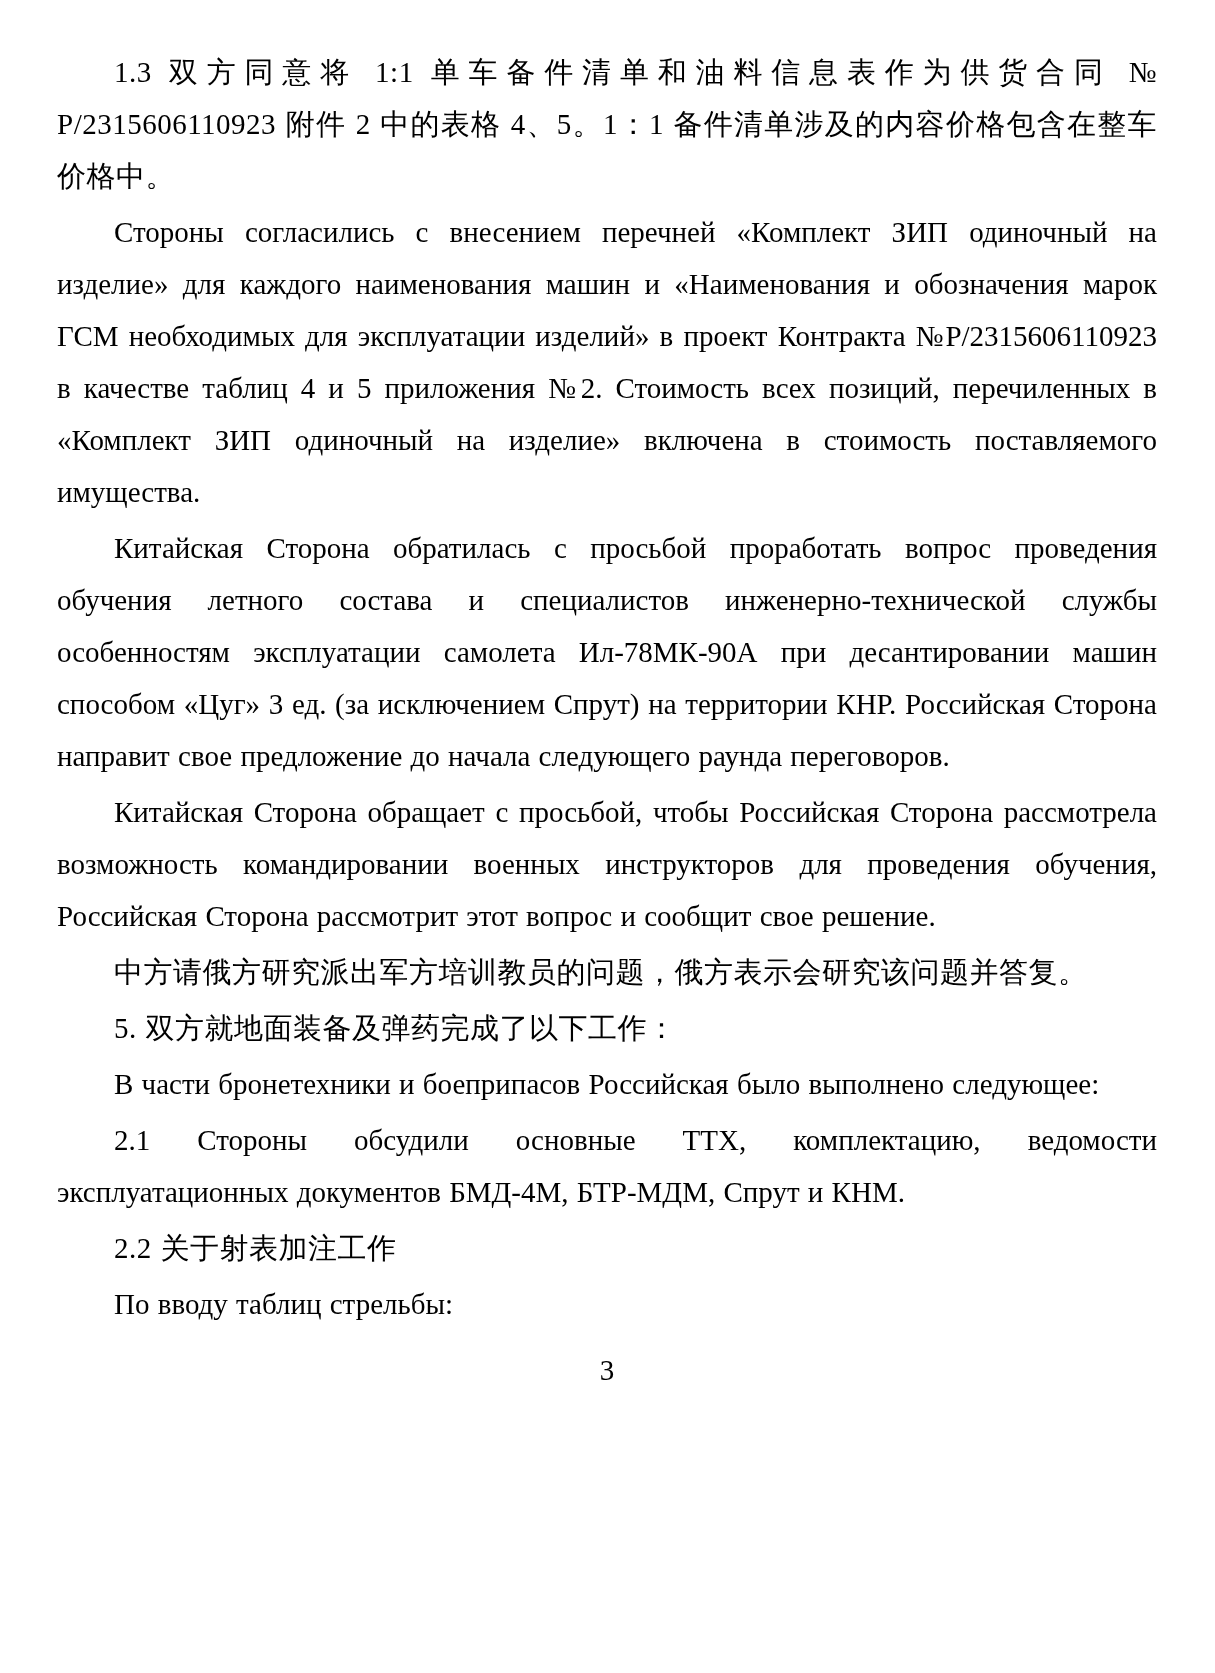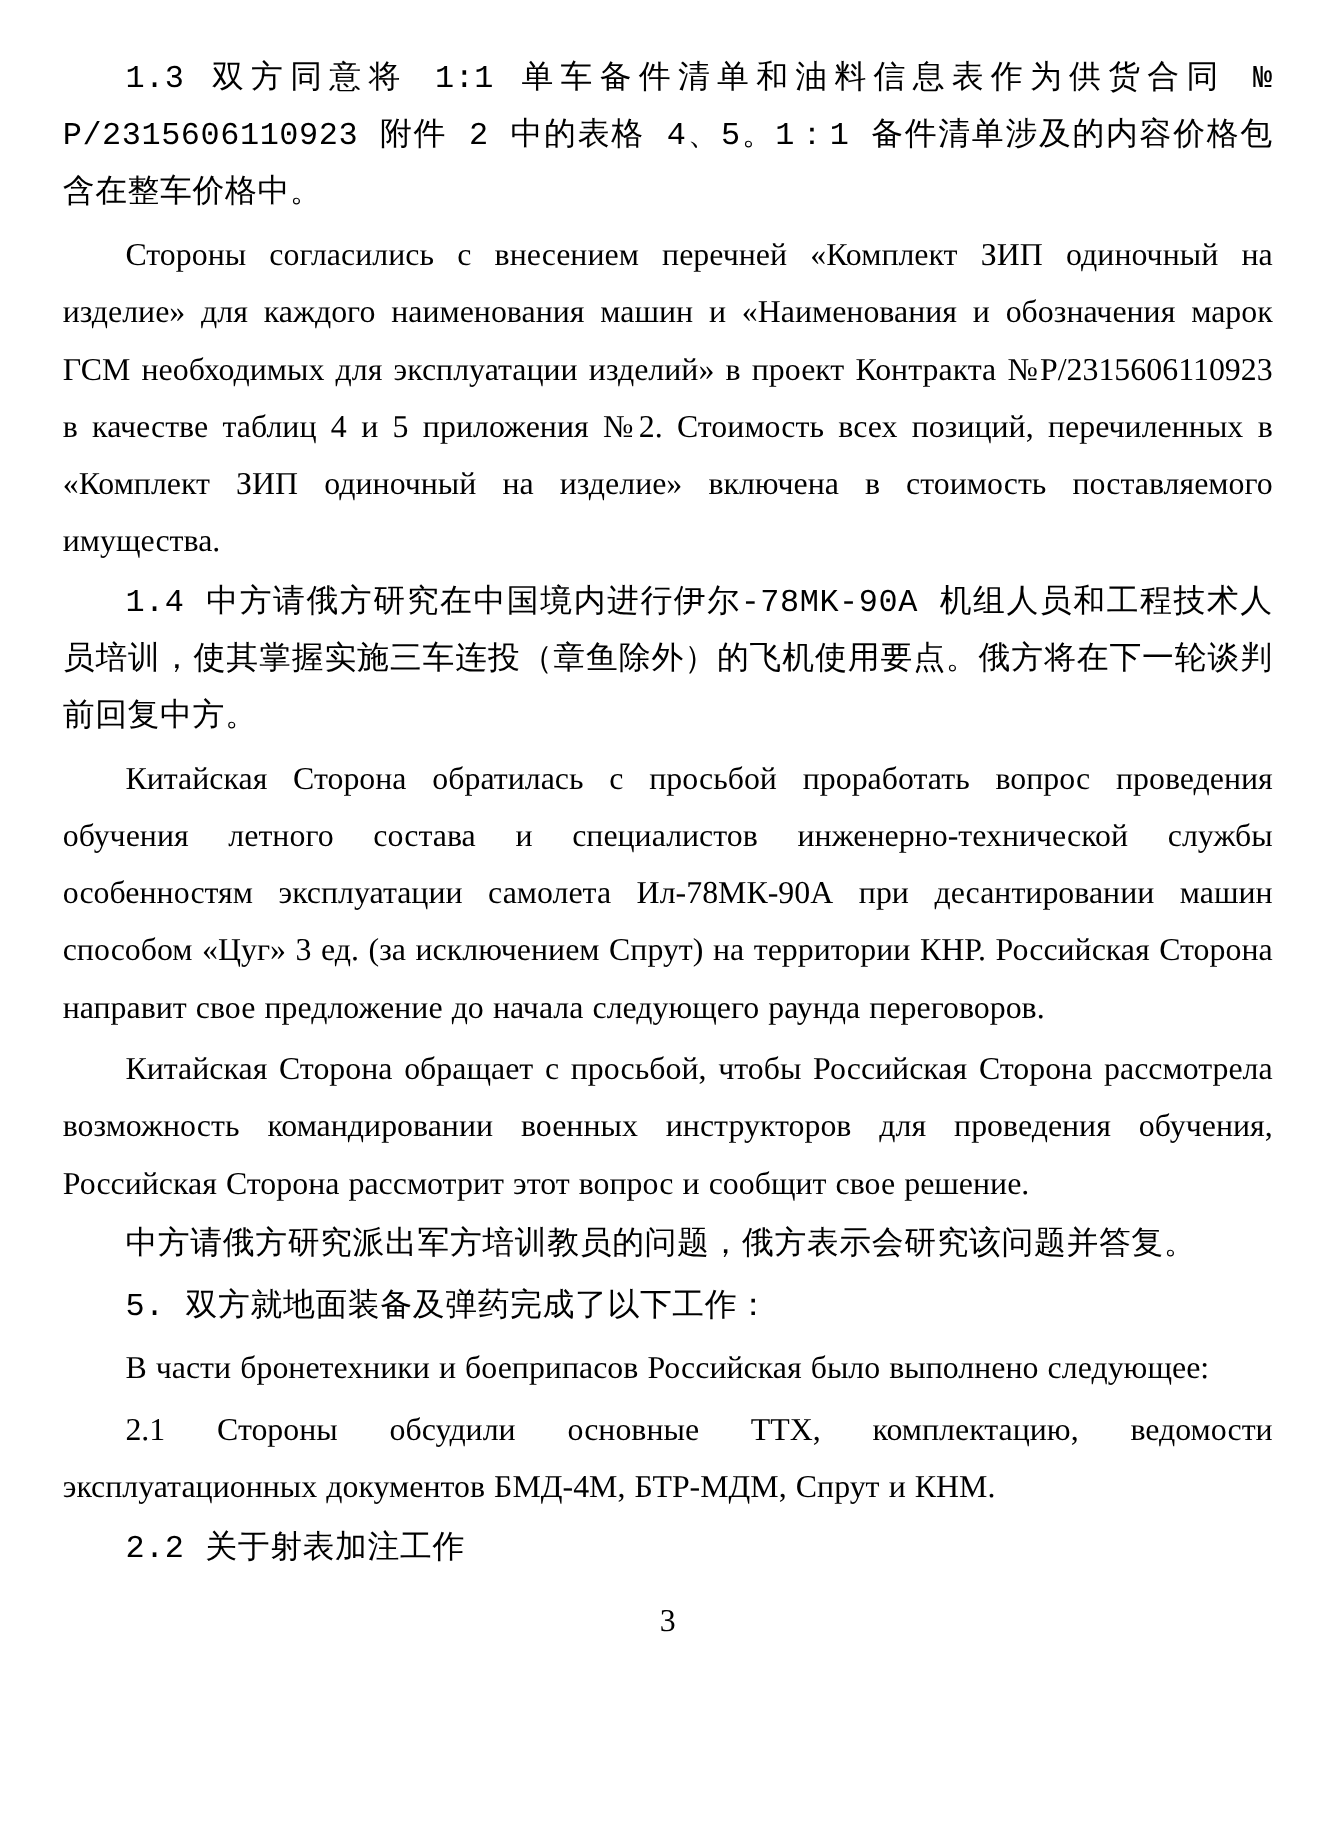--- a/index.html
+++ b/index.html
@@ -23,21 +23,21 @@
     font-size: 29px;
     line-height: 52px;
     text-align: justify;
     text-justify: inter-character;
     text-indent: 57px;
     margin: 0 0 4px 0;
     color: #000000;
     word-spacing: 1px;
   }
   p.doc-line.zh {
-    font-family: Liberation Mono, monospace;
+    font-family: Liberation Serif, serif;
     letter-spacing: 0.5px;
   }
   p.doc-line.ru {
     font-family: "Liberation Serif", "DejaVu Serif", serif;
   }
   
   .page-number {
     margin-top: 14px;
     text-align: center;
     font-size: 29px;
@@ -48,33 +48,33 @@
 </style>
 </head>
 <body>
 
 <div class="page">
 
   <p class="doc-line zh">1.3 双方同意将 1:1 单车备件清单和油料信息表作为供货合同 № P/2315606110923 附件 2 中的表格 4、5。1：1 备件清单涉及的内容价格包含在整车价格中。</p>
 
   <p class="doc-line ru">Стороны согласились с внесением перечней «Комплект ЗИП одиночный на изделие» для каждого наименования машин и «Наименования и обозначения марок ГСМ необходимых для эксплуатации изделий» в проект Контракта №Р/2315606110923 в качестве таблиц 4 и 5 приложения №2. Стоимость всех позиций, перечиленных в «Комплект ЗИП одиночный на изделие» включена в стоимость поставляемого имущества.</p>
 
-  <p class="doc-line zh">1.4 中方请俄方研究在中国境内进行伊尔-78MK-90A 机组人员和工程技术人员培训，使其掌握实施三车连投（章鱼除外）的飞机使用要点。俄方将在下一轮谈判前回复中方。</p>
 
   <p class="doc-line ru">Китайская Сторона обратилась с просьбой проработать вопрос проведения обучения летного состава и специалистов инженерно-технической службы особенностям эксплуатации самолета Ил-78МК-90А при десантировании машин способом «Цуг» 3 ед. (за исключением Спрут) на территории КНР. Российская Сторона направит свое предложение до начала следующего раунда переговоров.</p>
 
   <p class="doc-line ru">Китайская Сторона обращает с просьбой, чтобы Российская Сторона рассмотрела возможность командировании военных инструкторов для проведения обучения, Российская Сторона рассмотрит этот вопрос и сообщит свое решение.</p>
 
   <p class="doc-line zh">中方请俄方研究派出军方培训教员的问题，俄方表示会研究该问题并答复。</p>
 
   <p class="doc-line zh">5. 双方就地面装备及弹药完成了以下工作：</p>
 
   <p class="doc-line ru">В части бронетехники и боеприпасов Российская было выполнено следующее:</p>
 
   <p class="doc-line ru">2.1 Стороны обсудили основные ТТХ, комплектацию, ведомости эксплуатационных документов БМД-4М, БТР-МДМ, Спрут и КНМ.</p>
 
 
   <p class="doc-line zh">2.2 关于射表加注工作</p>
 
+  <p class="doc-line ru">По вводу таблиц стрельбы:</p>
 
   <div class="page-number">3</div>
 
 </div>
 
 </body></html>

